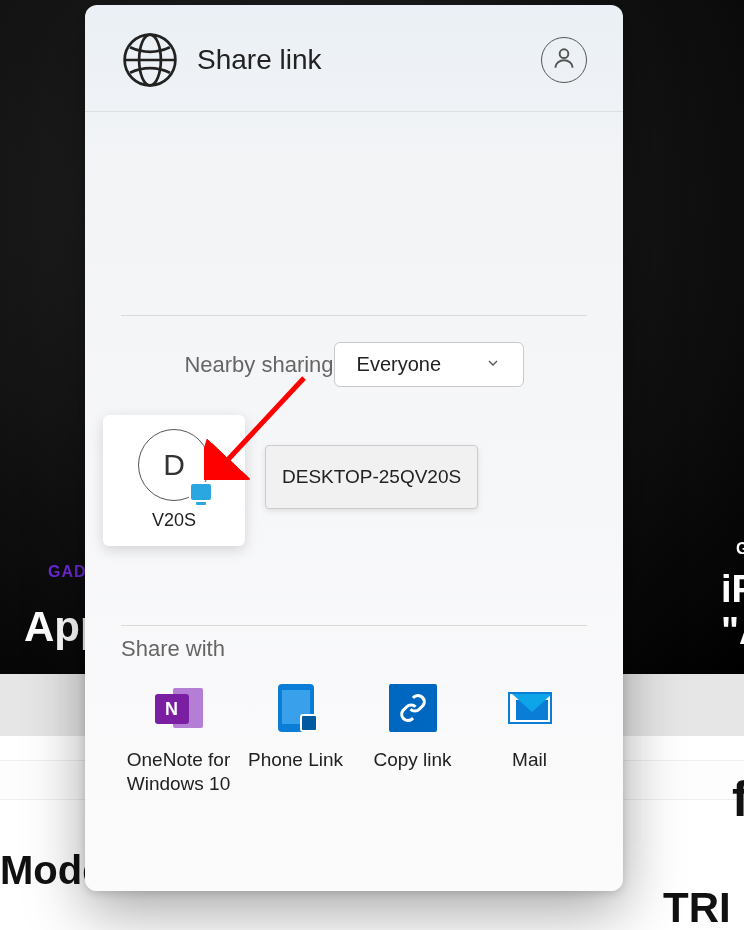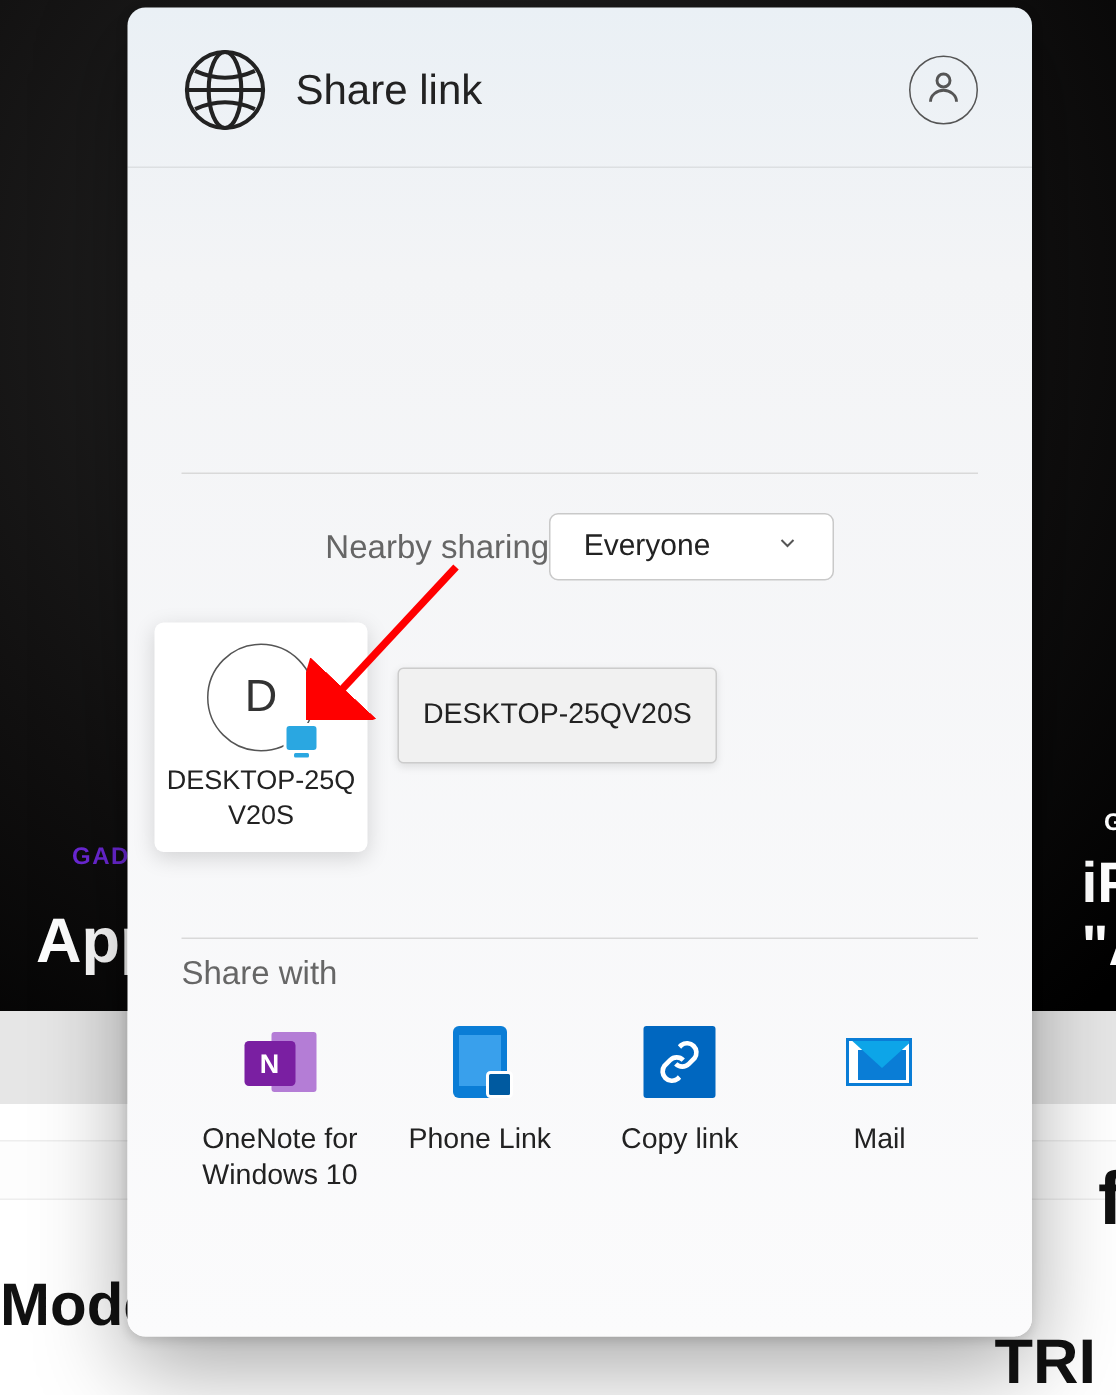--- a/index.html
+++ b/index.html
@@ -19,21 +19,21 @@
   .bg-app-left    { position:absolute; left:24px; top:603px; color:#fff; font-size:42px; font-weight:800;}
   .bg-gadget-right{ position:absolute; left:736px; top:540px; color:#fff; font-size:16px; font-weight:700;}
   .bg-ip-right    { position:absolute; left:721px; top:569px; color:#fff; font-size:38px; font-weight:800; line-height:1.1;}
   .bg-quote-right { position:absolute; left:721px; top:610px; color:#fff; font-size:38px; font-weight:800;}
   .bg-moder       { position:absolute; left:0; top:848px; color:#111; font-size:40px; font-weight:800;}
   .bg-tri         { position:absolute; left:663px; top:884px; color:#111; font-size:42px; font-weight:800;}
   .bg-f           { position:absolute; left:732px; top:770px; color:#111; font-size:50px; font-weight:800;}
 
   
   .share-dialog {
-    position: absolute; left: 85px; top: 5px; width: 603px; height: 886px;
+    position: absolute; left: 85px; top: 5px; width: 538px; height: 886px;
     background: linear-gradient(180deg, #eaf0f5 0%, #f3f4f6 20%, #fbfbfc 100%);
     border-radius: 12px;
     box-shadow: 0 20px 60px rgba(0,0,0,0.35), 0 2px 8px rgba(0,0,0,0.15);
     overflow: hidden;
   }
   .dlg-header {
     display:flex; align-items:center; justify-content:space-between;
     padding: 26px 36px 22px 36px;
     border-bottom: 1px solid rgba(0,0,0,0.08);
   }
@@ -173,21 +173,20 @@
         </span>
       </div>
     </div>
 
     <div class="device-zone">
       <div class="device-card">
         <div class="device-avatar">
           <span>D</span>
           <span class="mini-monitor"></span>
         </div>
-        <div class="device-name">DESKTOP-25Q</div>
         <div class="device-name">V20S</div>
       </div>
       <div class="device-tooltip">DESKTOP-25QV20S</div>
       <div class="device-spacer"></div>
     </div>
 
     <div class="share-with">
       <div class="section-label">Share with</div>
       <div class="apps-row">
 

